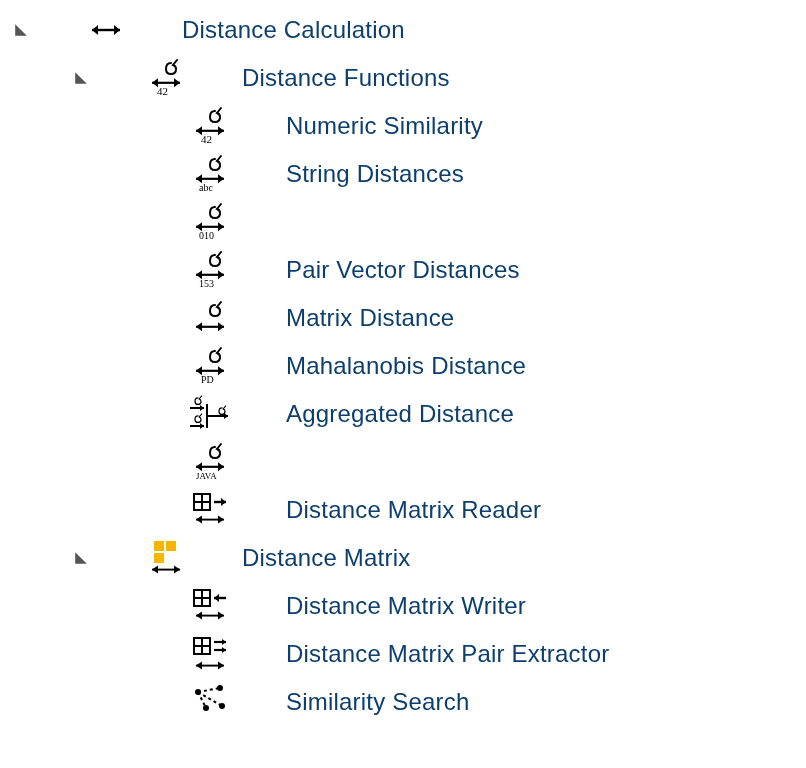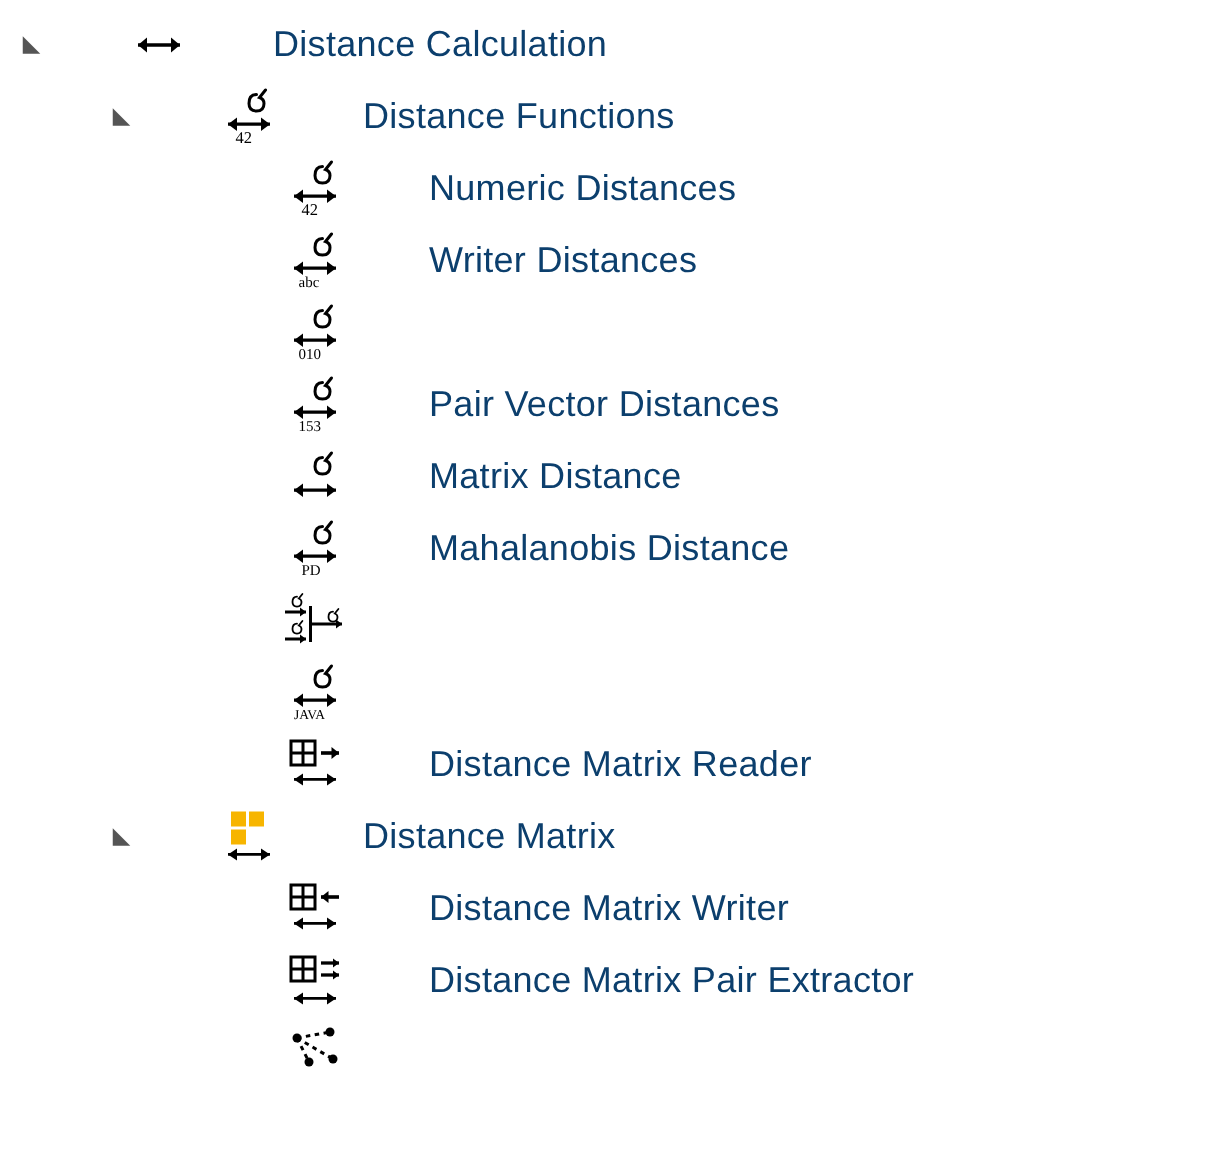--- a/index.html
+++ b/index.html
@@ -124,36 +124,36 @@
       <svg width="40" height="40" viewBox="0 0 40 40">
         <g transform="translate(10,2)">
             <use href="#delta-base"></use>
           </g>
         <g transform="translate(2,14) scale(1,0.9)">
             <use href="#bidir-arrow"></use>
           </g>
         <text x="11" y="37" font-size="11" font-family="Segoe UI" fill="#000">42</text>
       </svg>
     </span>
-    <span class="label">Numeric Distances</span>
+    <span class="label">Numeric Similarity</span>
   </div>
 
   <div class="row indent-3">
     <span class="icon">
       <svg width="40" height="40" viewBox="0 0 40 40">
         <g transform="translate(10,2)">
             <use href="#delta-base"></use>
           </g>
         <g transform="translate(2,14) scale(1,0.9)">
             <use href="#bidir-arrow"></use>
           </g>
         <text x="9" y="37" font-size="10" font-family="Segoe UI" fill="#000">abc</text>
       </svg>
     </span>
-    <span class="label">Writer Distances</span>
+    <span class="label">String Distances</span>
   </div>
 
   <div class="row indent-3">
     <span class="icon">
       <svg width="40" height="40" viewBox="0 0 40 40">
         <g transform="translate(10,2)">
             <use href="#delta-base"></use>
           </g>
         <g transform="translate(2,14) scale(1,0.9)">
             <use href="#bidir-arrow"></use>
@@ -222,20 +222,21 @@
           <path d="M14 32 L10 29 L10 35 Z" fill="#000"></path>
         <line x1="17" y1="10" x2="17" y2="34" stroke="#000" stroke-width="2"></line>
         <line x1="17" y1="22" x2="24" y2="22" stroke="#000" stroke-width="2"></line>
         <g transform="translate(23,12) scale(0.6)">
             <use href="#delta-base"></use>
           </g>
         <line x1="24" y1="22" x2="38" y2="22" stroke="#000" stroke-width="2"></line>
           <path d="M38 22 L34 19 L34 25 Z" fill="#000"></path>
       </svg>
     </span>
+    <span class="label">Aggregated Distance</span>
   </div>
 
   <div class="row indent-3">
     <span class="icon">
       <svg width="40" height="40" viewBox="0 0 40 40">
         <g transform="translate(10,2)">
             <use href="#delta-base"></use>
           </g>
         <g transform="translate(2,14) scale(1,0.9)">
             <use href="#bidir-arrow"></use>
@@ -320,15 +321,16 @@
       <svg width="40" height="40" viewBox="0 0 40 40">
         <circle cx="8" cy="10" r="3" fill="#000"></circle>
         <circle cx="30" cy="6" r="3" fill="#000"></circle>
         <circle cx="16" cy="26" r="3" fill="#000"></circle>
         <circle cx="32" cy="24" r="3" fill="#000"></circle>
         <line x1="8" y1="10" x2="16" y2="26" stroke="#000" stroke-width="2" stroke-dasharray="3 3"></line>
         <line x1="8" y1="10" x2="30" y2="6" stroke="#000" stroke-width="2" stroke-dasharray="3 3"></line>
         <line x1="8" y1="10" x2="32" y2="24" stroke="#000" stroke-width="2" stroke-dasharray="3 3"></line>
       </svg>
     </span>
+    <span class="label">Similarity Search</span>
   </div>
 
 </div>
 
 </body></html>

